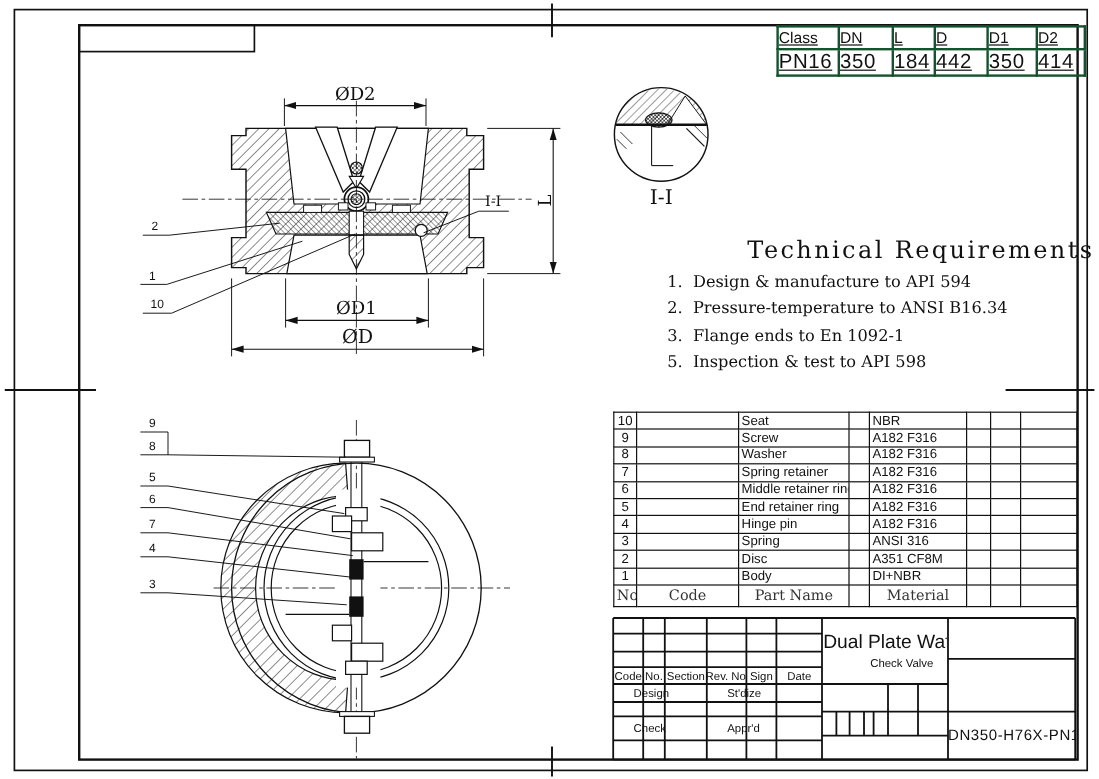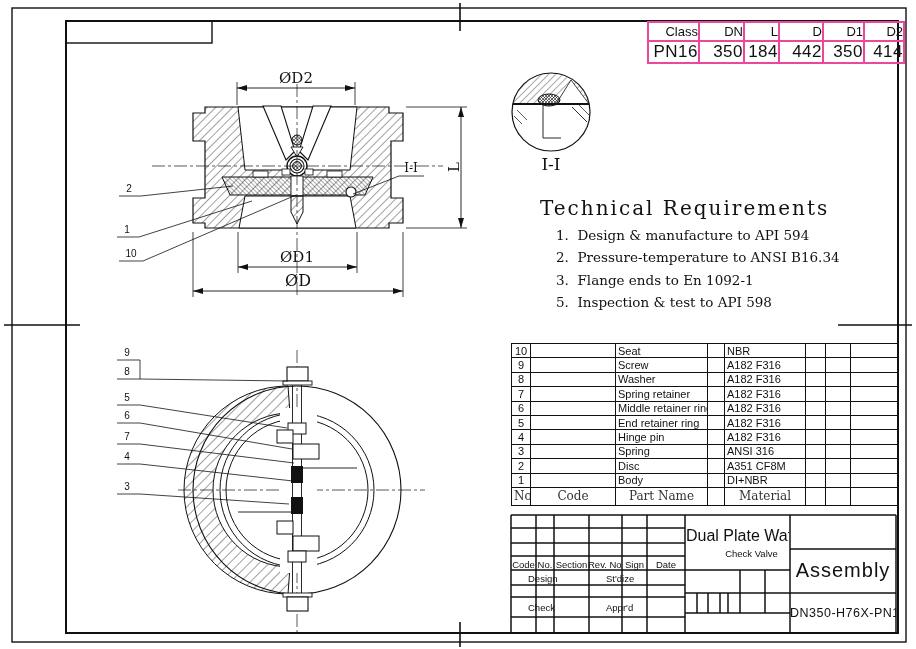--- a/index.html
+++ b/index.html
@@ -5,35 +5,35 @@
   html,body { margin:0; padding:0; background:#fff; }
   .sheet { position:relative; width:916px; height:649px; background:#fff;
            font-family:"Liberation Sans", sans-serif; color:#111; overflow:hidden; }
   .abs { position:absolute; }
   svg { display:block; }
   svg text { fill:#111; }
 
   
   table { border-collapse:collapse; table-layout:fixed; }
   .dims { position:absolute; left:647px; top:21px; width:256px; }
-  .dims td { border:2px solid #ec4899; text-align:right; padding:0; overflow:hidden; }
+  .dims td { border:2px solid #14532d; text-align:left; padding:0; overflow:hidden;text-decoration:underline; }
   .dims .hdr td { font:13px "Liberation Sans", sans-serif; height:17px; }
   .dims .val td { font:17px "Liberation Sans", sans-serif; height:20px; letter-spacing:0.5px; }
 
   
   .parts { position:absolute; left:511px; top:343px; width:386px; }
   .parts td { border:1.6px solid #111; font:11px "Liberation Sans", sans-serif;
               height:13.4px; padding:0 2px; white-space:nowrap; overflow:hidden; }
   .parts td.c-no  { text-align:center; padding:0; }
   .parts td.c-part, .parts td.c-mat { text-align:left; }
   .parts tr.phdr td { font:12px "DejaVu Serif", serif; color:#333; text-align:center; height:17px; }
 
   
   .techreq { position:absolute; left:540px; top:196px; width:372px; }
-  .techreq .tr-title { font:20px "DejaVu Serif", serif; letter-spacing:2px; text-align:left; margin-bottom:4px; }
+  .techreq .tr-title { font:20px "DejaVu Serif", serif; letter-spacing:2px; text-align:right; margin-bottom:4px; }
   .techreq .tr-item  { font:13.5px "DejaVu Serif", serif; line-height:22.4px; padding-left:16px; white-space:pre; }
 
   
   .tb-label { position:absolute; font:9.5px "Liberation Sans", sans-serif; text-align:center; overflow:hidden; white-space:nowrap; }
   .tb-left  { text-align:left; padding-left:16px; }
   .tb-prod1 { font-size:16px; }
   .tb-prod2 { font-size:9.5px; }
   .tb-assy  { font-size:20px; letter-spacing:1px; }
   .tb-dno   { font-size:12.5px; letter-spacing:0.5px; }
 </style>
@@ -413,16 +413,15 @@
   <span class="tb-label" style="left:554px;top:559px;width:35px">Section</span>
   <span class="tb-label" style="left:588px;top:559px;width:34px">Rev. No.</span>
   <span class="tb-label" style="left:622px;top:559px;width:25px">Sign</span>
   <span class="tb-label" style="left:647px;top:559px;width:38px">Date</span>
   <span class="tb-label tb-left" style="left:512px;top:573px;width:40px">Design</span>
   <span class="tb-label tb-left" style="left:590px;top:573px;width:33px">St'dize</span>
   <span class="tb-label tb-left" style="left:512px;top:602px;width:40px">Check</span>
   <span class="tb-label tb-left" style="left:590px;top:602px;width:33px">Appr'd</span>
   <span class="tb-label tb-prod1" style="left:686px;top:527px;width:103px">Dual Plate Wafer Type</span>
   <span class="tb-label tb-prod2" style="left:700px;top:548px;width:103px">Check Valve</span>
-  <span class="tb-label tb-assy" style="left:790px;top:559px;width:106px">Assembly</span>
   <span class="tb-label tb-dno" style="left:790px;top:606px;width:106px">DN350-H76X-PN16</span>
 
 </div>
 
 </body></html>

